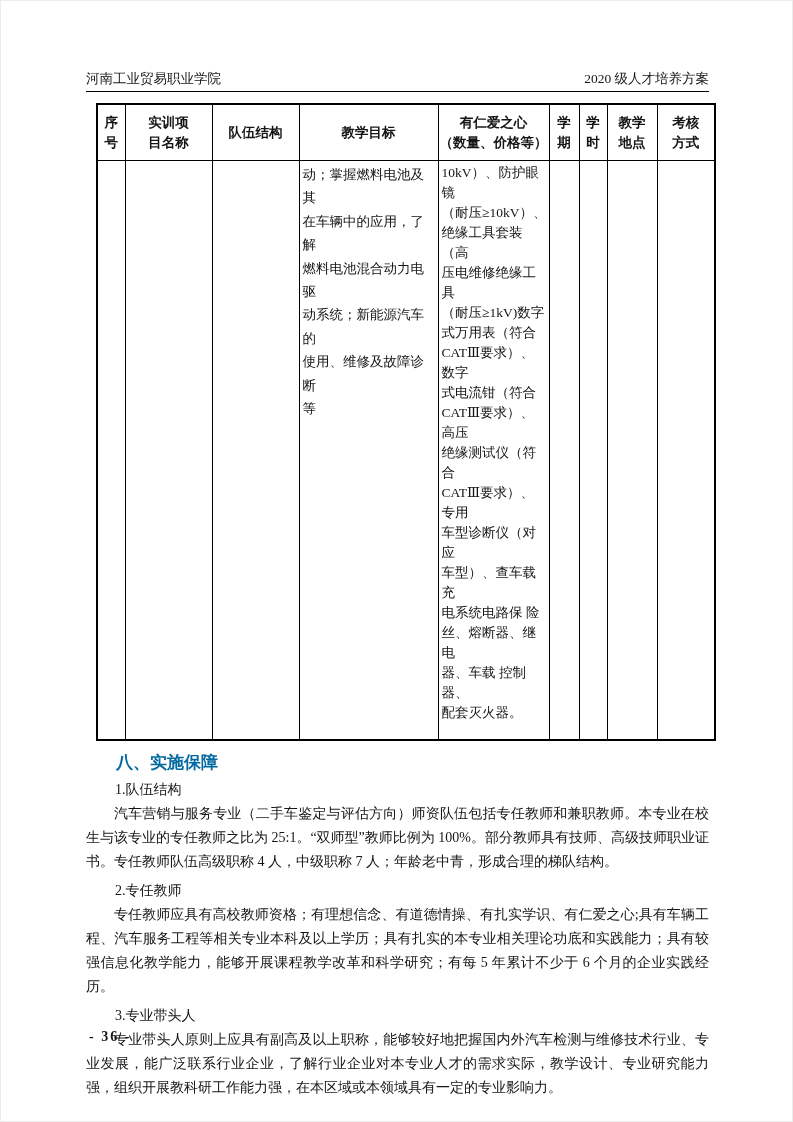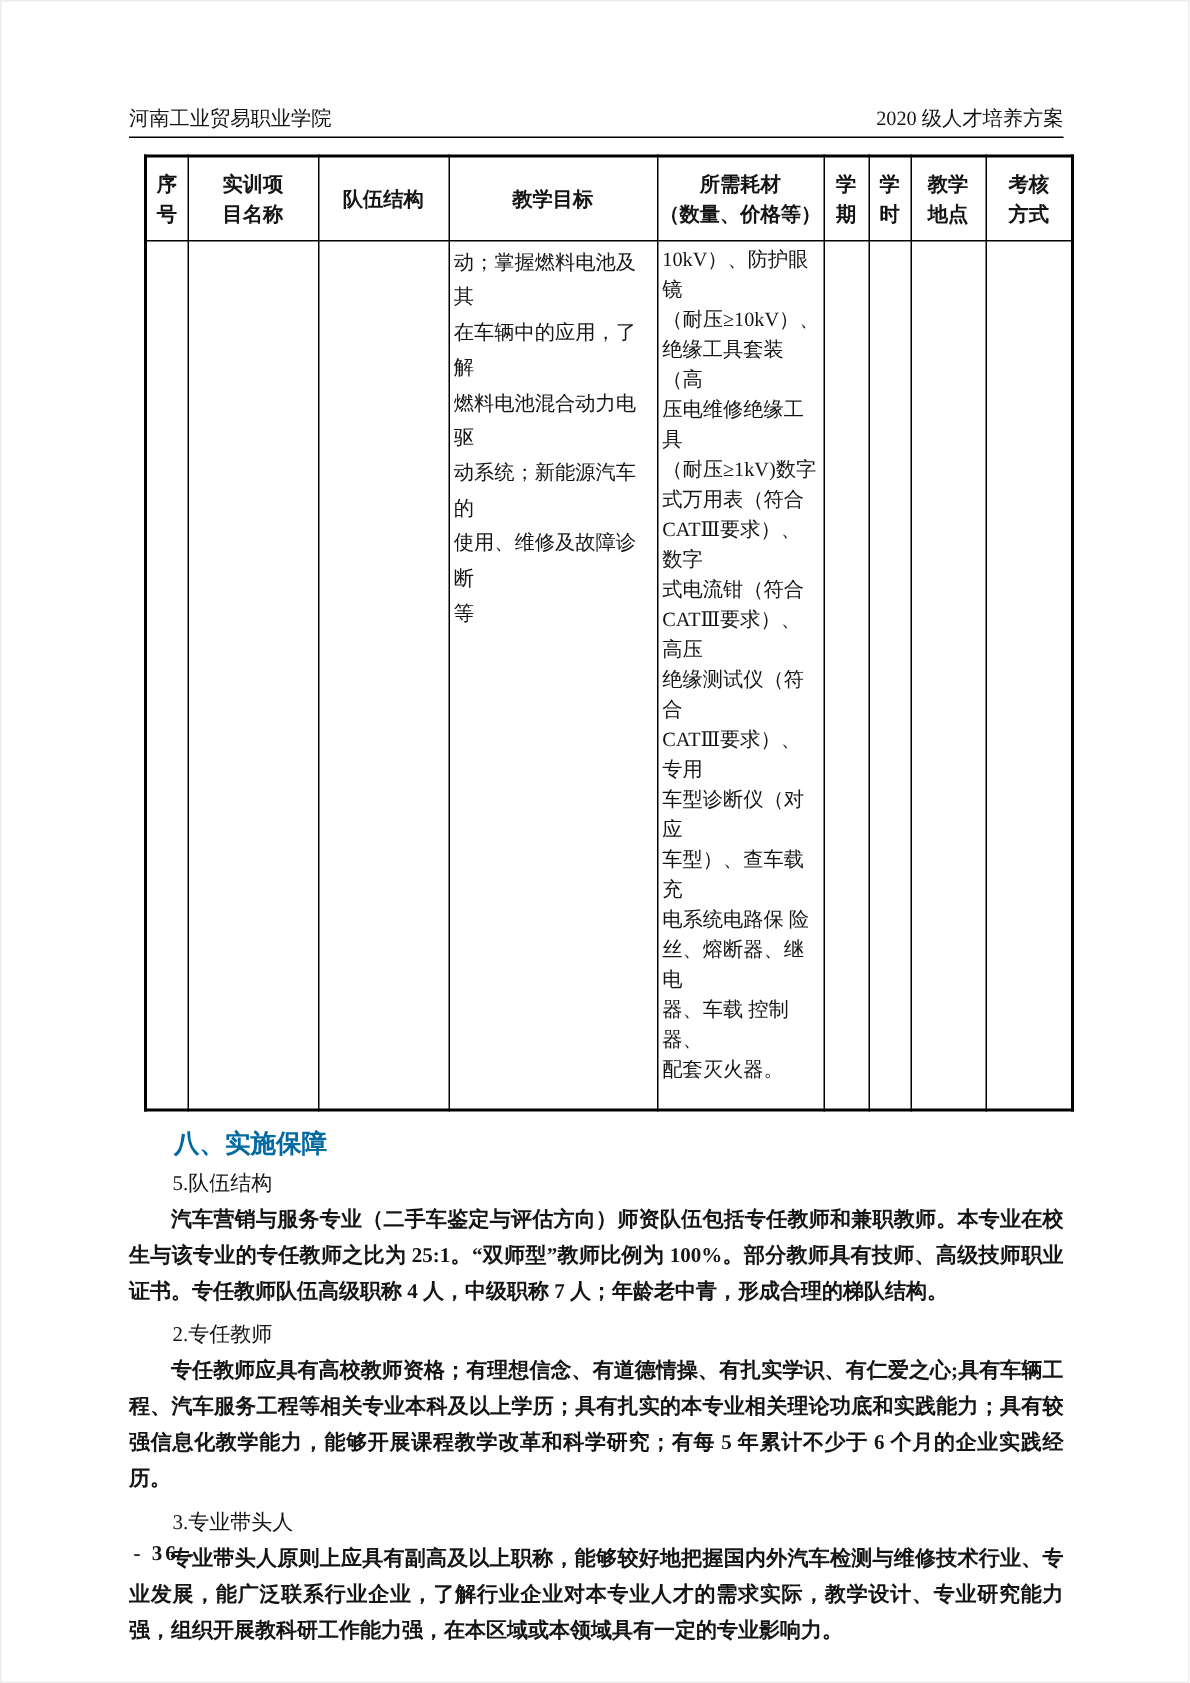--- a/index.html
+++ b/index.html
@@ -25,21 +25,21 @@
   table.spec td{vertical-align:top;padding:2px 2px 16px 3px;}
   td.goal-cell{font-size:13.5px;line-height:23.4px;white-space:pre-line;}
   td.materials-cell{font-size:13.5px;line-height:20px;white-space:pre-line;}
   
   h2.sec{margin:12px 0 0 30px;font-family:"Liberation Sans","DejaVu Sans",sans-serif;
     font-weight:bold;font-size:17px;line-height:20px;color:#0369a1;}
   h3.sec{margin:15px 0 0 26px;font-family:"Liberation Sans","DejaVu Sans",sans-serif;
     font-weight:bold;font-size:16.5px;line-height:20px;color:#111;}
   .item-title{margin:5px 0 0 29px;font-size:14px;line-height:24px;}
   p.para{margin:0;font-size:14px;line-height:24px;text-indent:2em;
-    text-align:justify;letter-spacing:0;font-weight:bold;}
+    text-align:justify;letter-spacing:0;}
   .page-number{position:absolute;left:88px;bottom:76px;font-size:14px;letter-spacing:2px;font-weight:bold;}
 </style>
 </head>
 <body>
 
 <div class="page">
 
   <div class="doc-header">
     <span>河南工业贸易职业学院</span>
     <span>2020 级人才培养方案</span>
@@ -59,21 +59,21 @@
         <col style="width:58px">
     </colgroup>
     <thead>
       <tr>
         <th>序
 号</th>
         <th>实训项
 目名称</th>
         <th>队伍结构</th>
         <th>教学目标</th>
-        <th>所需耗材
+        <th>有仁爱之心
 （数量、价格等）</th>
         <th>学
 期</th>
         <th>学
 时</th>
         <th>教学
 地点</th>
         <th>考核
 方式</th>
       </tr>
@@ -110,21 +110,21 @@
         <td></td>
         <td></td>
         <td></td>
       </tr>
     </tbody>
   </table>
 
   <h2 class="sec">八、实施保障</h2>
 
   <div>
-    <div class="item-title">5.队伍结构</div>
+    <div class="item-title">1.队伍结构</div>
     <p class="para">汽车营销与服务专业（二手车鉴定与评估方向）师资队伍包括专任教师和兼职教师。本专业在校生与该专业的专任教师之比为 25:1。“双师型”教师比例为 100%。部分教师具有技师、高级技师职业证书。专任教师队伍高级职称 4 人，中级职称 7 人；年龄老中青，形成合理的梯队结构。</p>
   </div>
 
   <div>
     <div class="item-title">2.专任教师</div>
     <p class="para">专任教师应具有高校教师资格；有理想信念、有道德情操、有扎实学识、有仁爱之心;具有车辆工程、汽车服务工程等相关专业本科及以上学历；具有扎实的本专业相关理论功底和实践能力；具有较强信息化教学能力，能够开展课程教学改革和科学研究；有每 5 年累计不少于 6 个月的企业实践经历。</p>
   </div>
 
   <div>
     <div class="item-title">3.专业带头人</div>

